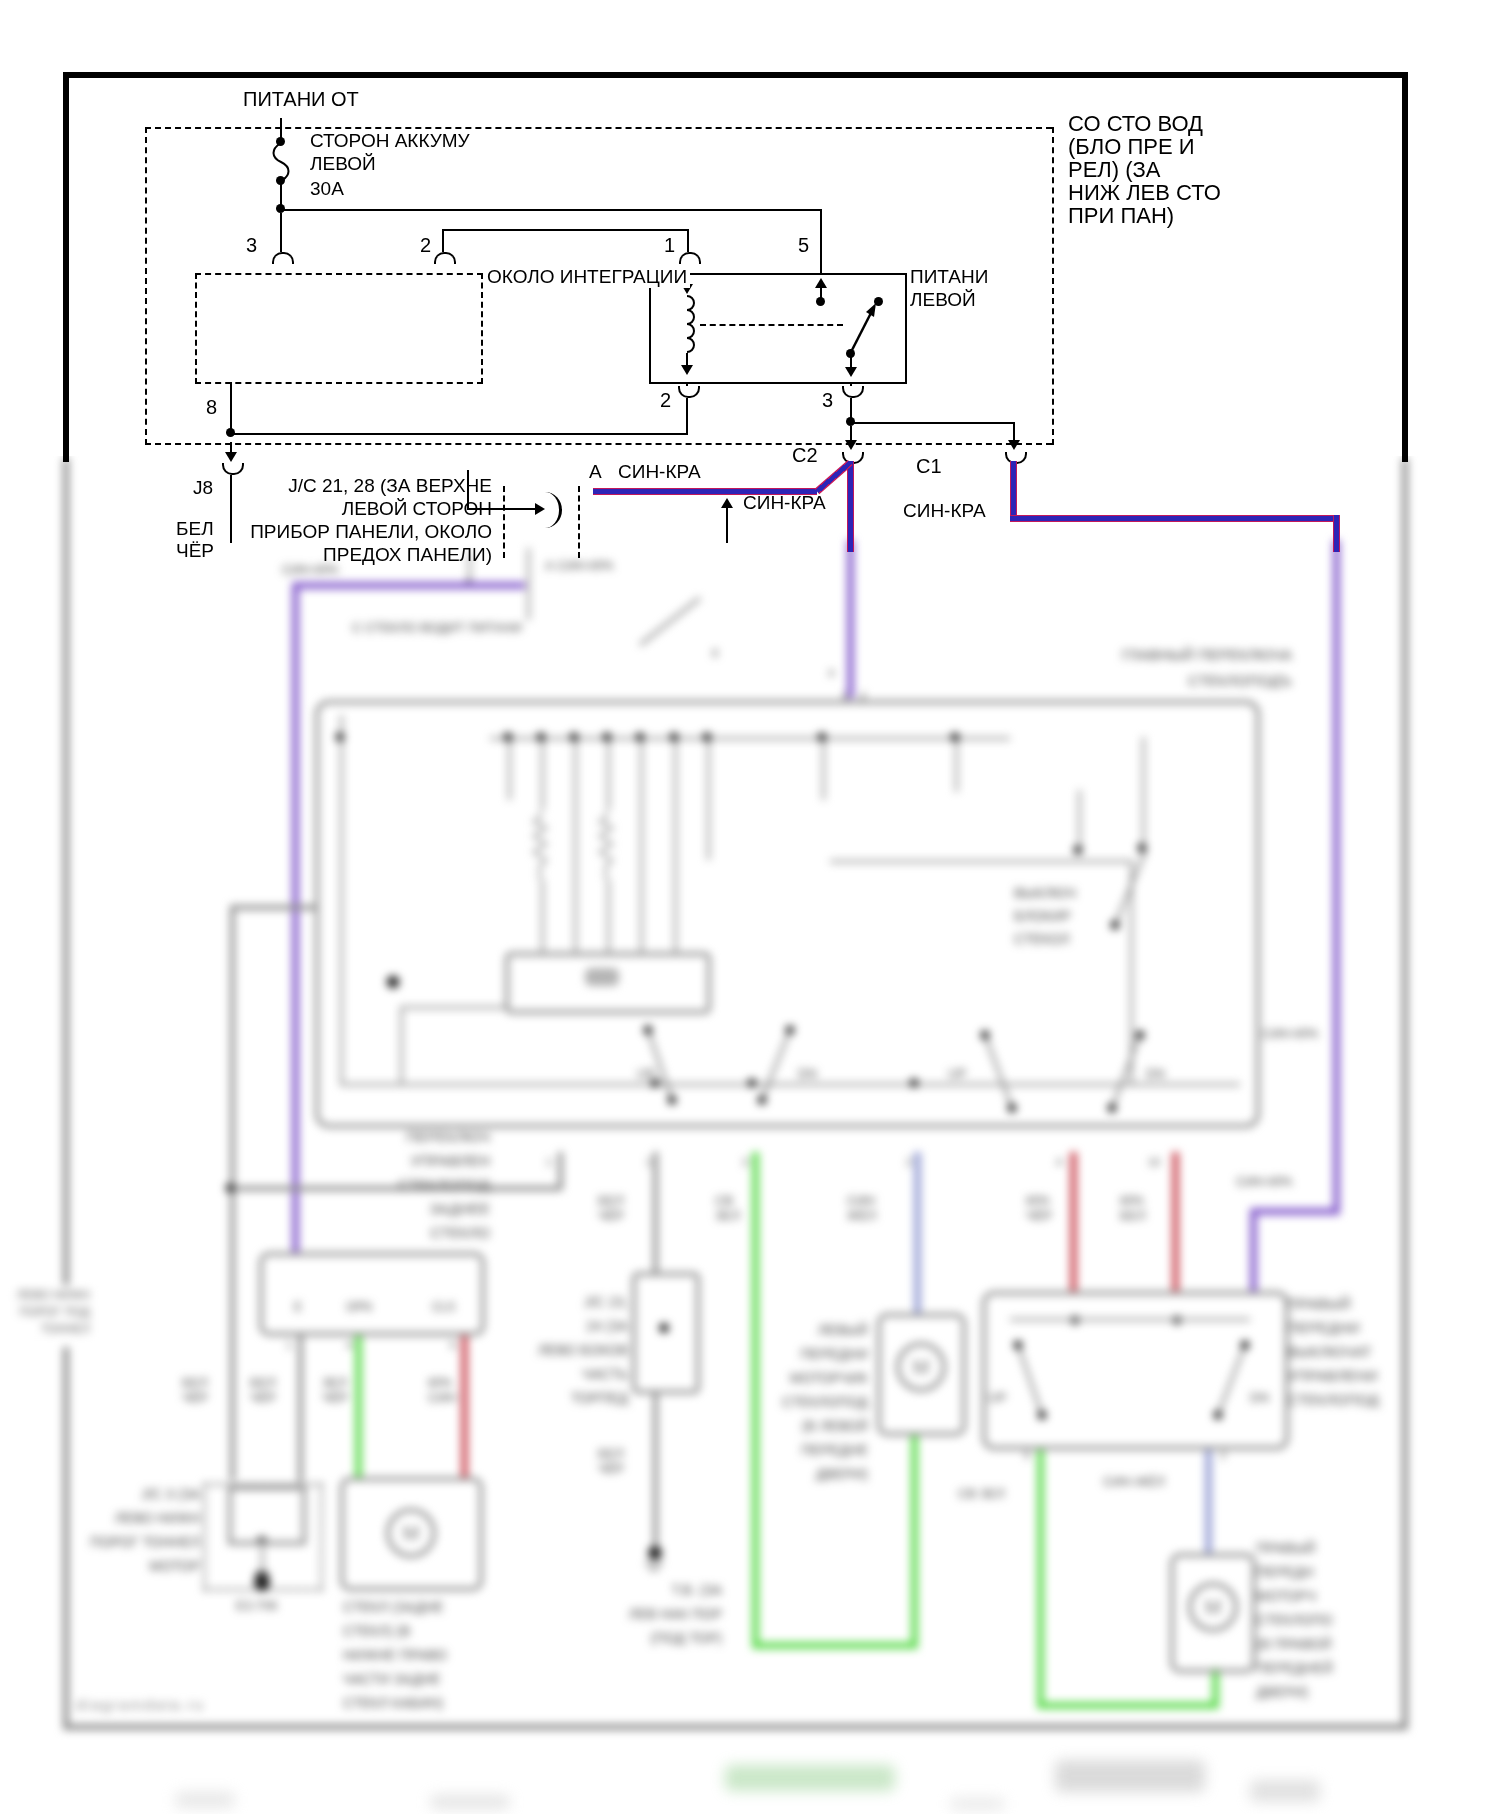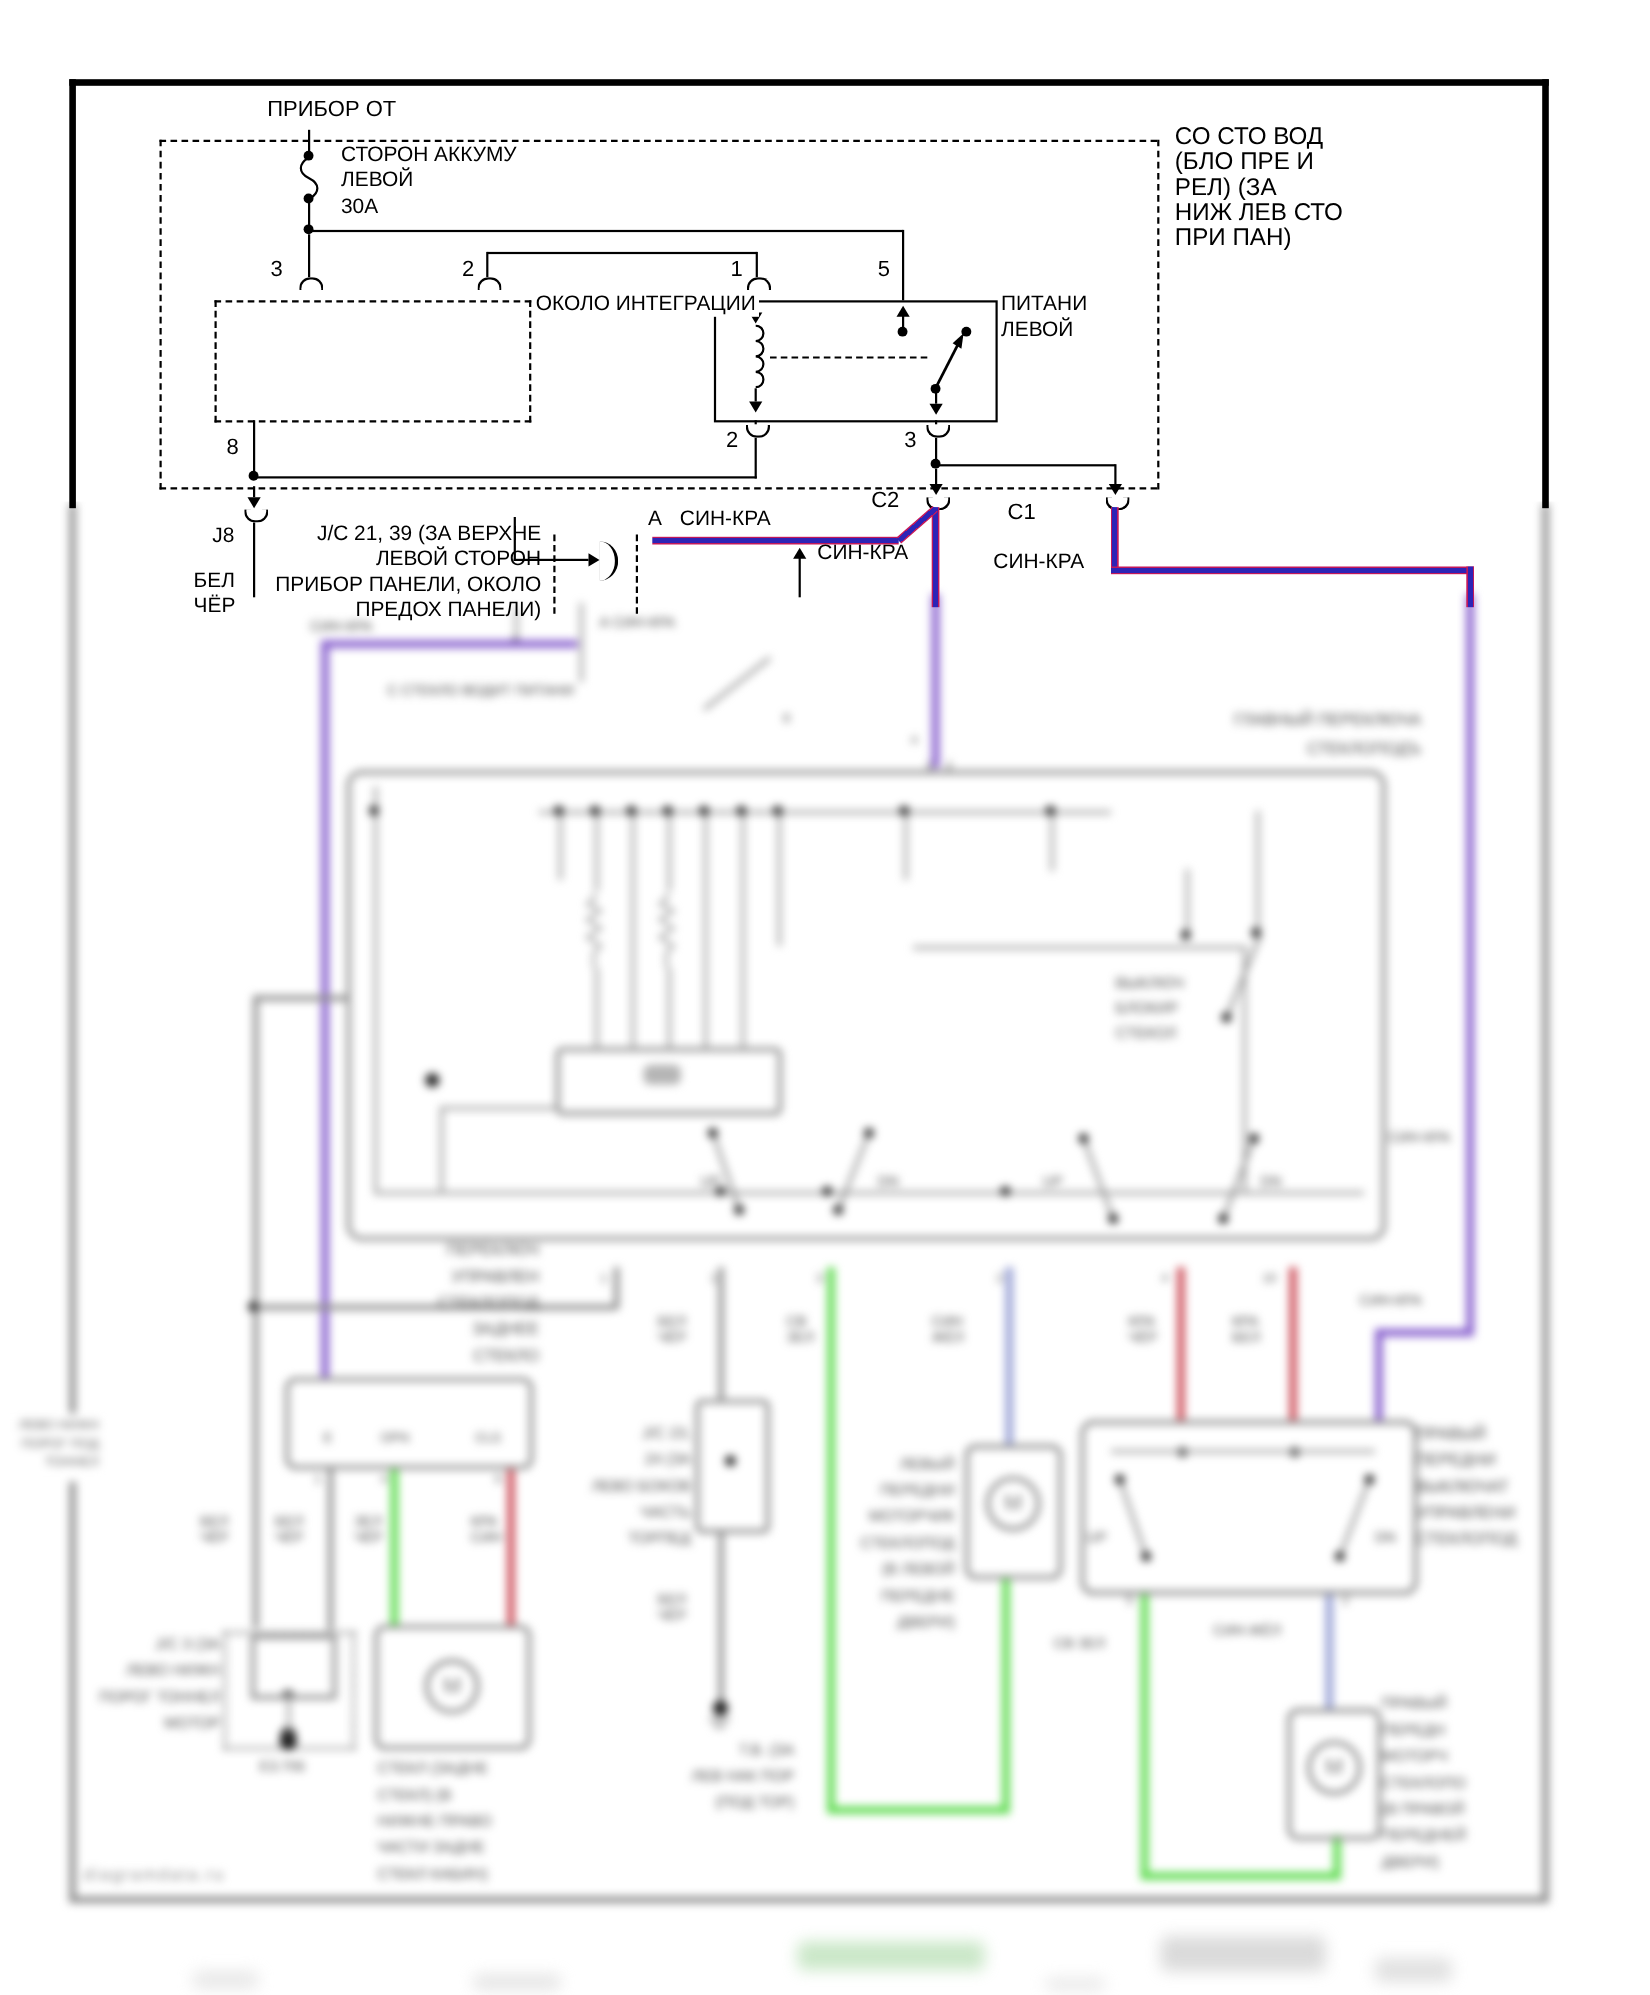--- a/index.html
+++ b/index.html
@@ -336,21 +336,21 @@
 
 <div class="ln" style="left:63px;top:72px;width:1345px;height:6px"></div>
 <div class="ln" style="left:63px;top:72px;width:6px;height:390px"></div>
 <div class="ln" style="left:1402px;top:72px;width:6px;height:390px"></div>
 
 <div class="dash-h" style="left:145px;top:127px;width:907px"></div>
 <div class="dash-v" style="left:145px;top:127px;height:318px"></div>
 <div class="dash-v" style="left:1052px;top:127px;height:318px"></div>
 <div class="dash-h" style="left:145px;top:443px;width:907px"></div>
 
-<div class="lbl" style="left:243px;top:88px;font-size:20px">ПРИБОР ОТ</div>
+<div class="lbl" style="left:243px;top:88px;font-size:20px">ПИТАНИ ОТ</div>
 
 <div class="ln" style="left:280px;top:118px;width:2px;height:24px"></div>
 <div class="dot" style="left:276px;top:137px"></div>
 <svg class="ab" style="left:271px;top:143px" width="20" height="38">
   <path d="M10,0 C0,6 0,14 10,19 C20,24 20,32 10,38" fill="none" stroke="#000" stroke-width="2"></path>
 </svg>
 <div class="dot" style="left:276px;top:176px"></div>
 <div class="ln" style="left:280px;top:184px;width:2px;height:25px"></div>
 <div class="dot" style="left:276px;top:204px"></div>
 <div class="ln" style="left:280px;top:213px;width:2px;height:39px"></div>
@@ -440,21 +440,21 @@
 <div class="lbl" style="left:916px;top:455px;font-size:20px">C1</div>
 
 <div class="wirev" style="left:847px;top:461px;height:91px"></div>
 <div class="wirev" style="left:1010px;top:461px;height:58px"></div>
 <div class="wireh" style="left:1010px;top:515px;width:330px"></div>
 <div class="wirev" style="left:1333px;top:515px;height:37px"></div>
 <div class="wireh" style="left:593px;top:488px;width:224px"></div>
 <div class="wireh" style="left:817px;top:488px;width:44px;transform:rotate(-41deg);transform-origin:left center"></div>
 
 <div class="ab" style="right:1008px;top:474px;font-size:19px;line-height:23px;text-align:right">
-  <div>J/C 21, 39 (ЗА ВЕРХНЕ</div>
+  <div>J/C 21, 28 (ЗА ВЕРХНЕ</div>
   <div>ЛЕВОЙ СТОРОН</div>
   <div>ПРИБОР ПАНЕЛИ, ОКОЛО</div>
   <div>ПРЕДОХ ПАНЕЛИ)</div>
 </div>
 <div class="ln" style="left:467px;top:470px;width:2px;height:40px"></div>
 <div class="ln" style="left:467px;top:508px;width:68px;height:2px"></div>
 <div class="ah-rt" style="left:535px;top:503px"></div>
 <div class="ab" style="left:545px;top:492px;width:14px;height:36px;border-right:3px solid #000;border-radius:0 100% 100% 0 / 0 50% 50% 0"></div>
 <div class="dash-v" style="left:503px;top:486px;height:72px"></div>
 <div class="dash-v" style="left:578px;top:486px;height:72px"></div>

